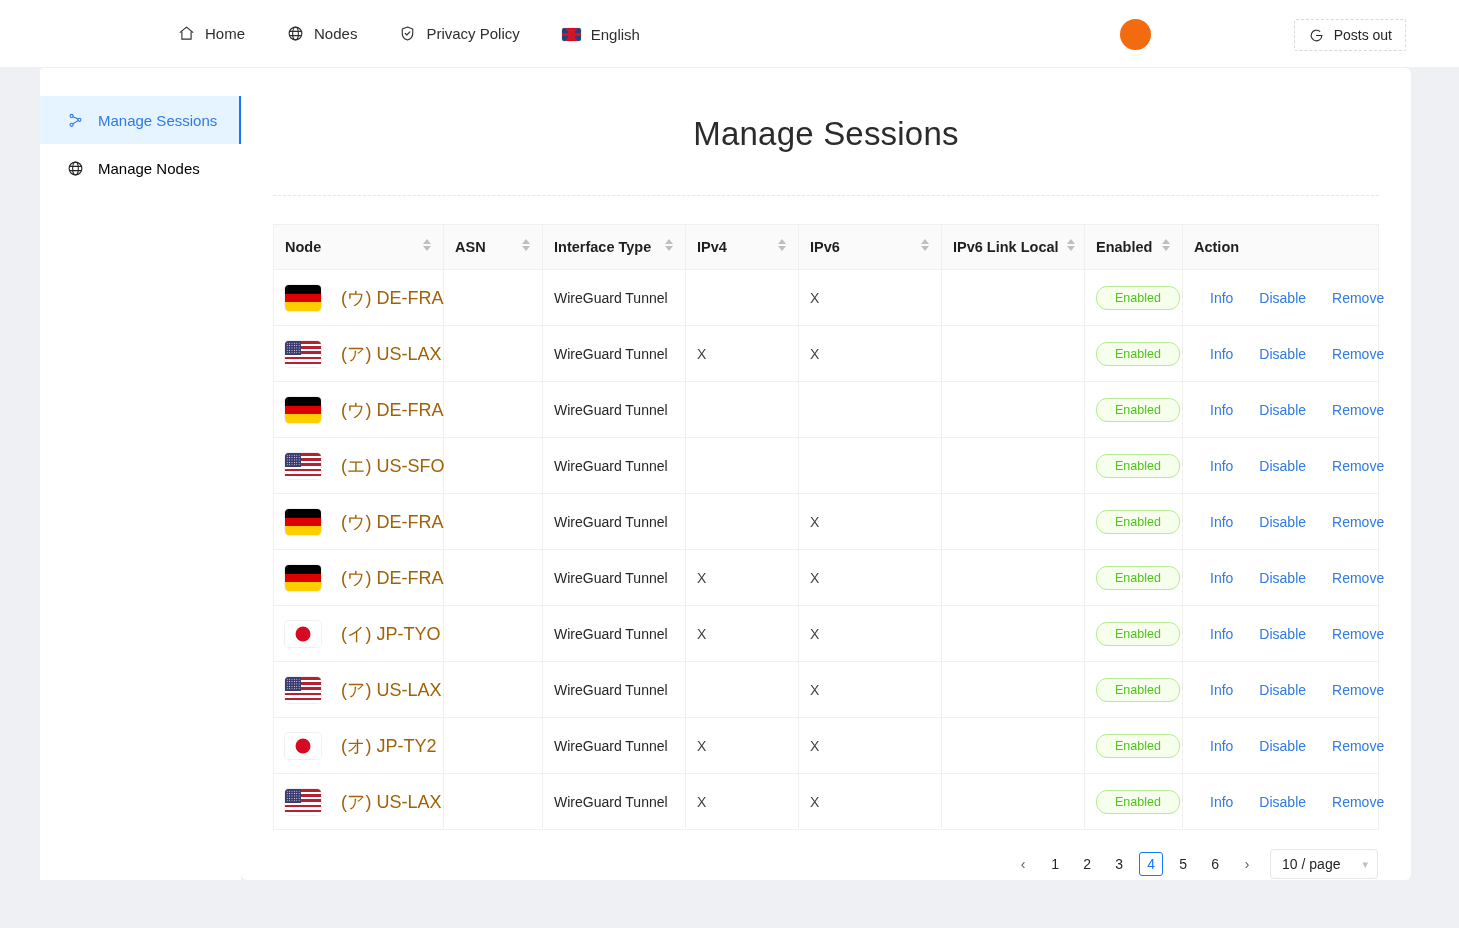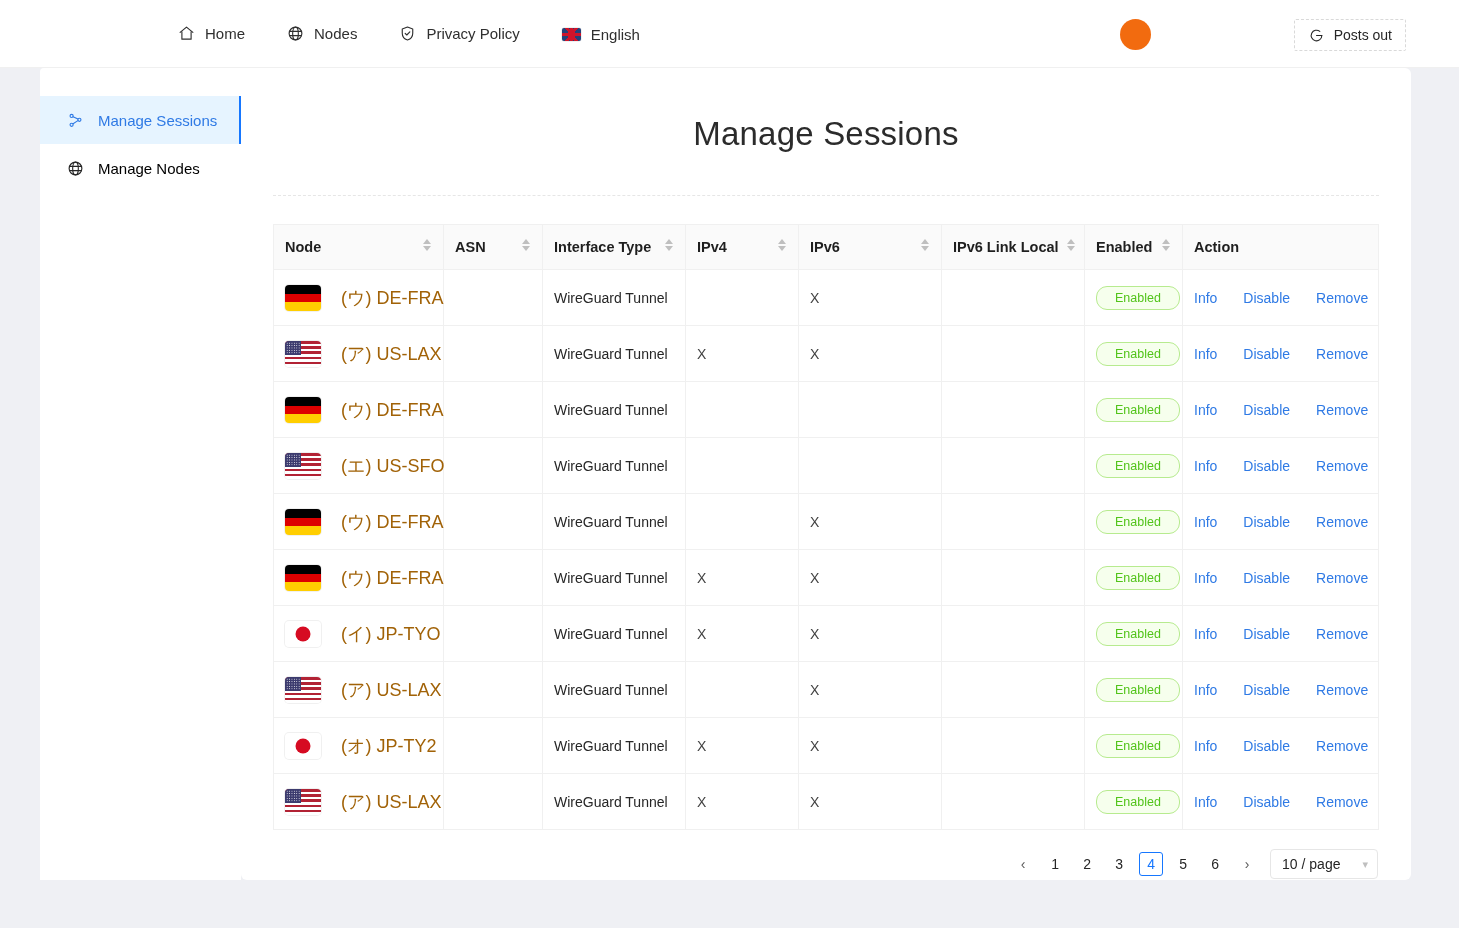--- a/index.html
+++ b/index.html
@@ -169,21 +169,21 @@
 
   .badge {
     display: inline-block;
     padding: 2px 18px;
     font-size: 12.5px; line-height: 18px;
     color: #52c41a;
     background: #f6ffed;
     border: 1px solid #b7eb8f;
     border-radius: 11px;
   }
-  .actions { display: flex; align-items: center; gap: 0; }
+  .actions { display: flex; align-items: center; gap: 0; margin-left: 16px; }
   .actions a {
     color: #2f7ae5; text-decoration: none; cursor: pointer;
     font-size: 14px; padding: 0 13px;
   }
   .actions a:first-child { padding-left: 0; }
   .act-sep { width: 1px; height: 14px; background: #f0f0f0; }
   .xmark { font-size: 14px; color: #434343; }
 
   
   .pager {

